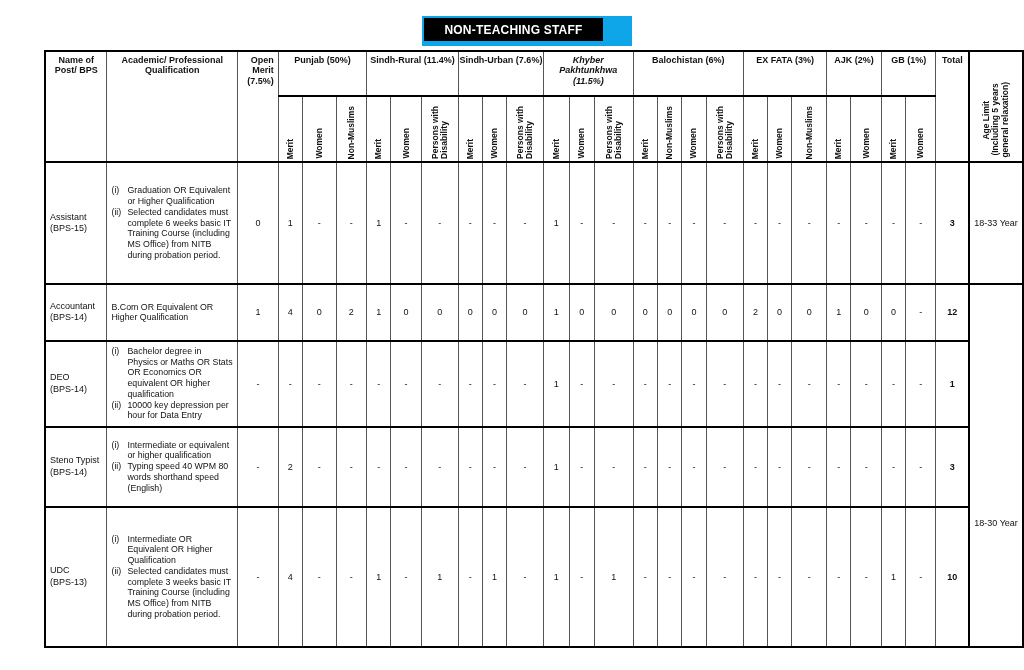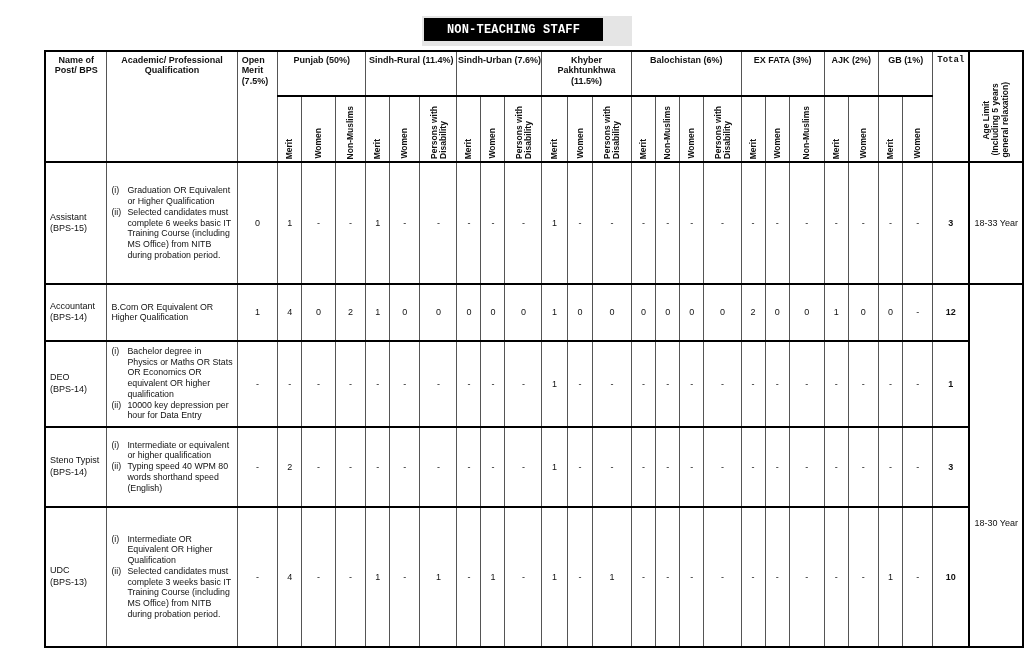--- a/index.html
+++ b/index.html
@@ -1,19 +1,19 @@
 <!DOCTYPE html>
 <html><head>
 <meta charset="utf-8">
 <style>
   html, body { margin:0; padding:0; background:#ffffff; }
   body { width:1024px; height:670px; position:relative; overflow:hidden;
          font-family:"Liberation Sans", sans-serif; color:#111; }
   .title-wrap { position:absolute; left:422px; top:16px; width:210px; height:30px;
-                background:#e5e5e5;font-family:Liberation Mono, monospace; }
+                background:#0ea5e9; }
   .title-box { position:absolute; left:2px; top:2px; width:179px; height:23px;
                background:#000; color:#fff; font-weight:bold; font-size:12px;
                display:flex; align-items:center; justify-content:center; letter-spacing:0.2px; }
   table.staff { position:absolute; left:44px; top:50px; border-collapse:collapse;
                 border:2px solid #000; table-layout:fixed; font-size:9px; }
   table.staff td, table.staff th { border:1px solid #555; padding:0; vertical-align:middle; }
   th { font-weight:bold; }
   .grp { text-align:center; vertical-align:top !important; padding-top:3px !important; line-height:1.15; border-bottom:2px solid #000 !important; }
   .toph { vertical-align:top !important; padding:3px 4px !important; line-height:1.15; }
   .vert { height:64px; vertical-align:bottom !important; text-align:left; }
@@ -69,30 +69,30 @@
       <col style="width: 36px;">
       <col style="width: 28px;">
       <col style="width: 36px;">
       <col style="width: 34px;">
       <col style="width: 60px;">
     </colgroup>
   <thead id="thead">
       <tr>
         <th rowspan="2" class="toph" style="text-align: center; border-bottom: 2px solid rgb(0, 0, 0);">Name of Post/ BPS</th>
         <th rowspan="2" class="toph" style="text-align: center; border-bottom: 2px solid rgb(0, 0, 0);">Academic/ Professional Qualification</th>
-        <th rowspan="2" class="toph" style="text-align: left; border-bottom: 2px solid rgb(0, 0, 0);">Open Merit (7.5%)</th>
+        <th rowspan="2" class="toph" style="text-align: right; border-bottom: 2px solid rgb(0, 0, 0);">Open Merit (7.5%)</th>
         <th colspan="3" class="grp" style="height: 40px; border-radius: 14px;">Punjab (50%)</th>
         <th colspan="3" class="grp" style="height: 40px;">Sindh-Rural (11.4%)</th>
         <th colspan="3" class="grp" style="height: 40px; border-radius: 21px;">Sindh-Urban (7.6%)</th>
-        <th colspan="3" class="grp" style="height: 40px;">Khyber Pakhtunkhwa (11.5%)</th>
+        <th colspan="3" class="grp" style="height: 40px; font-style: italic;">Khyber Pakhtunkhwa (11.5%)</th>
         <th colspan="4" class="grp" style="height: 40px; margin-left: 44px;">Balochistan (6%)</th>
         <th colspan="3" class="grp" style="height: 40px;">EX FATA (3%)</th>
         <th colspan="2" class="grp" style="height: 40px;">AJK (2%)</th>
         <th colspan="2" class="grp" style="height: 40px; text-align: center;">GB (1%)</th>
-        <th rowspan="2" class="toph" style="text-align: center; border-bottom: 2px solid rgb(0, 0, 0); font-family: Liberation Mono, monospace;">Total</th>
+        <th rowspan="2" class="toph" style="text-align: center; border-bottom: 2px solid rgb(0, 0, 0);">Total</th>
         <th rowspan="2" class="agehead thickL" style="vertical-align: bottom; border-bottom: 2px solid rgb(0, 0, 0);">
           <span><b>Age Limit</b><br>(Including 5 years<br>general relaxation)</span>
         </th>
       </tr>
       <tr class="hdr-bottom">
         <th class="vert">
           <span>Merit</span>
         </th>
         <th class="vert">
           <span>Women</span>

